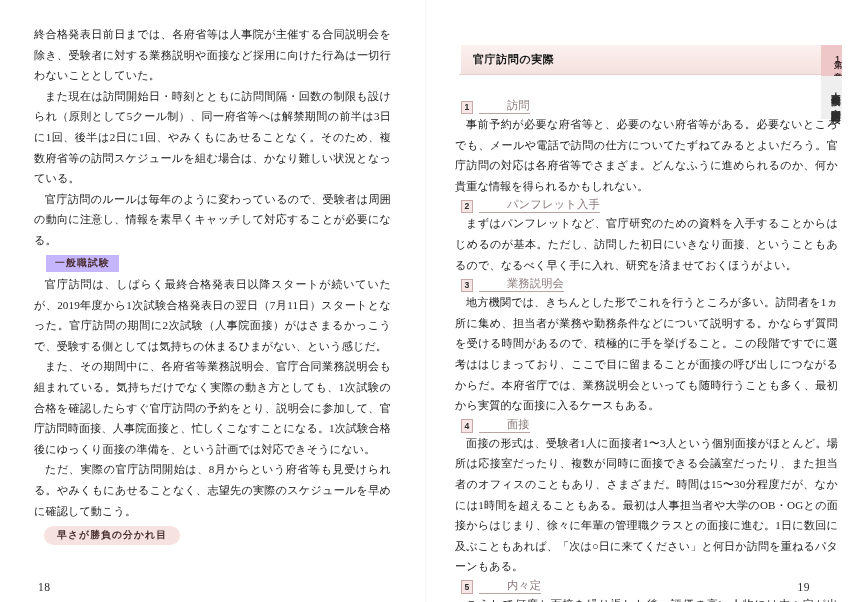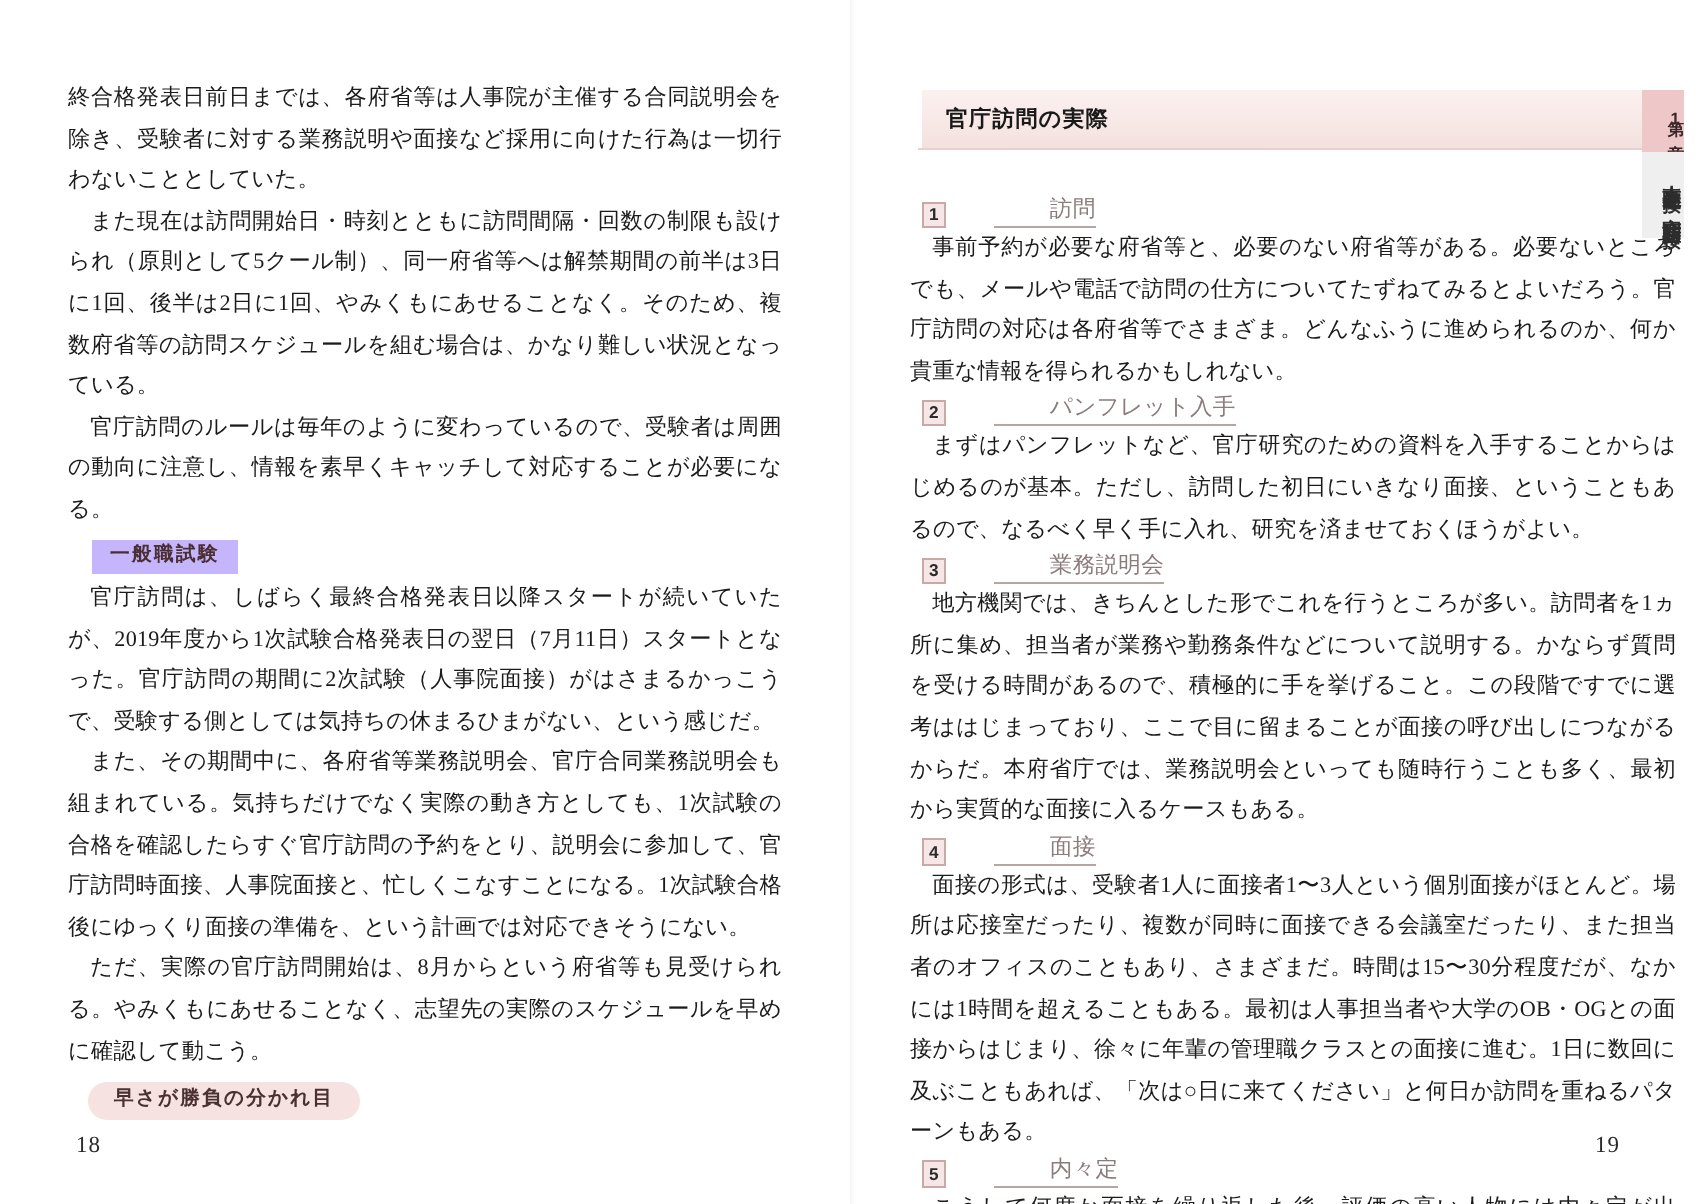--- a/index.html
+++ b/index.html
@@ -21,21 +21,21 @@
     inset: 0;
     display: flex;
   }
 
   
   .page {
     position: relative;
     height: 602px;
     box-sizing: border-box;
   }
-  .page-left  { width: 425px; padding: 39px 34px 0 34px; }
+  .page-left  { width: 425px; padding: 24px 34px 0 34px; }
   .page-right { width: 425px; padding: 45px 12px 0 30px; }
 
   .gutter-shadow {
     position: absolute;
     left: 425px;
     top: 0;
     width: 2px;
     height: 602px;
     background: linear-gradient(to right, rgba(0,0,0,0.045), rgba(0,0,0,0.0));
     pointer-events: none;
@@ -121,21 +121,21 @@
     color: #2b2b2b;
     font-family: "Liberation Sans", sans-serif;
     font-size: 8.6px;
     font-weight: bold;
     line-height: 10.5px;
     padding: 0.5px 2.5px 0.5px 2.5px;
     box-sizing: border-box;
   }
   .num-title {
     flex: 0 1 auto;
-    margin-left: 24px;
+    margin-left: 6px;
     font-size: 11.3px;
     line-height: 13px;
     color: #8c7b7c;
     border-bottom: 0.9px solid #b9a4a4;
     padding-bottom: 1px;
     white-space: nowrap;
     padding-left: 28px;
   }
 
   
@@ -172,21 +172,21 @@
     letter-spacing: 0.9px;
     padding: 9px 0 12px 0;
     text-align: center;
     display: flex;
     justify-content: center;
   }
 
   
   .folio {
     position: absolute;
-    bottom: 23px;
+    bottom: 9px;
     font-size: 11.5px;
     color: #2b2b2b;
     letter-spacing: 0.5px;
   }
   .folio-left  { left: 38px; }
   .folio-right { right: 40px; }
 </style>
 </head>
 <body>
 

